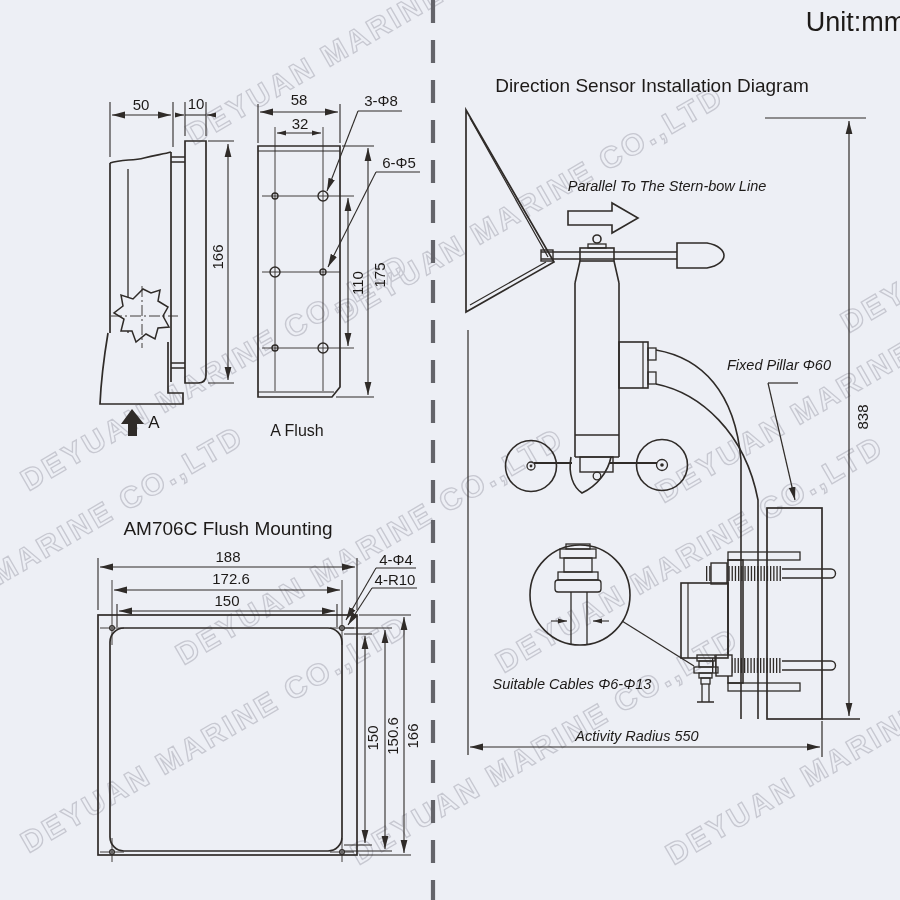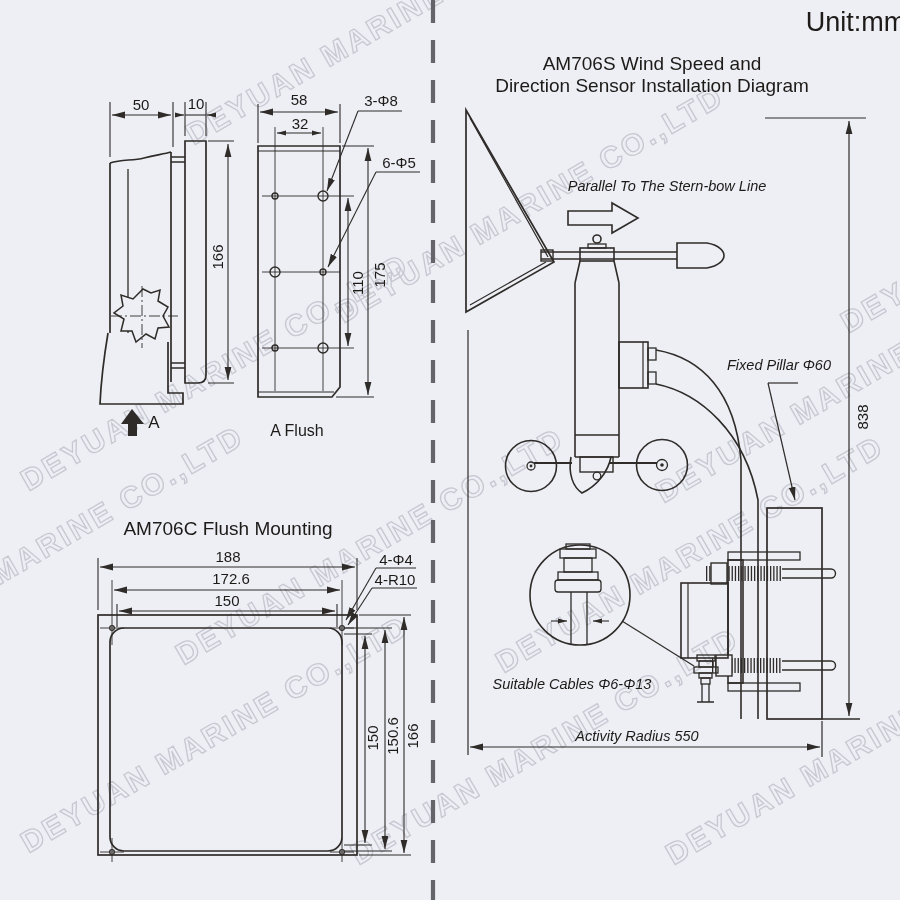--- a/index.html
+++ b/index.html
@@ -210,21 +210,20 @@
       <path d="M765,118 L866,118"></path>
       <line x1="849" y1="121" x2="849" y2="716" marker-start="url(#arr)" marker-end="url(#arr)"></line>
       <path d="M822,719 L860,719" stroke-width="1.5"></path>
 
       <path d="M468,330 L468,755 M822,721 L822,757"></path>
       <line x1="470" y1="747" x2="820" y2="747" marker-start="url(#arr)" marker-end="url(#arr)"></line>
     </g>
   </svg>
 
   <div class="lbl t21" style="left:828px;top:22px">Unit:mm</div>
-  <div class="lbl t19" style="left:652px;top:64px">AM706S Wind Speed and</div>
   <div class="lbl t19" style="left:652px;top:86px">Direction Sensor Installation Diagram</div>
   <div class="lbl t19" style="left:228px;top:529px">AM706C Flush Mounting</div>
 
   <div class="lbl t15" style="left:141px;top:104px">50</div>
   <div class="lbl t15" style="left:196px;top:103px">10</div>
   <div class="lbl t15 v" style="left:217px;top:257px">166</div>
   <div class="lbl t15" style="left:299px;top:99px">58</div>
   <div class="lbl t15" style="left:300px;top:123px">32</div>
   <div class="lbl t15" style="left:381px;top:100px">3-Φ8</div>
   <div class="lbl t15" style="left:399px;top:162px">6-Φ5</div>

